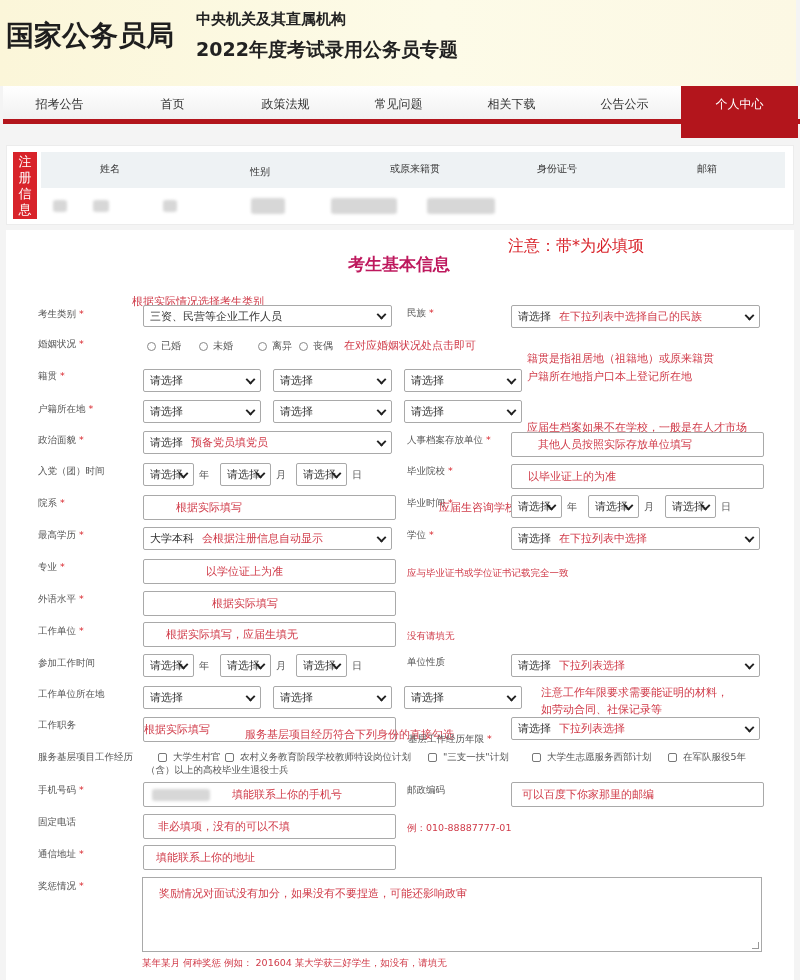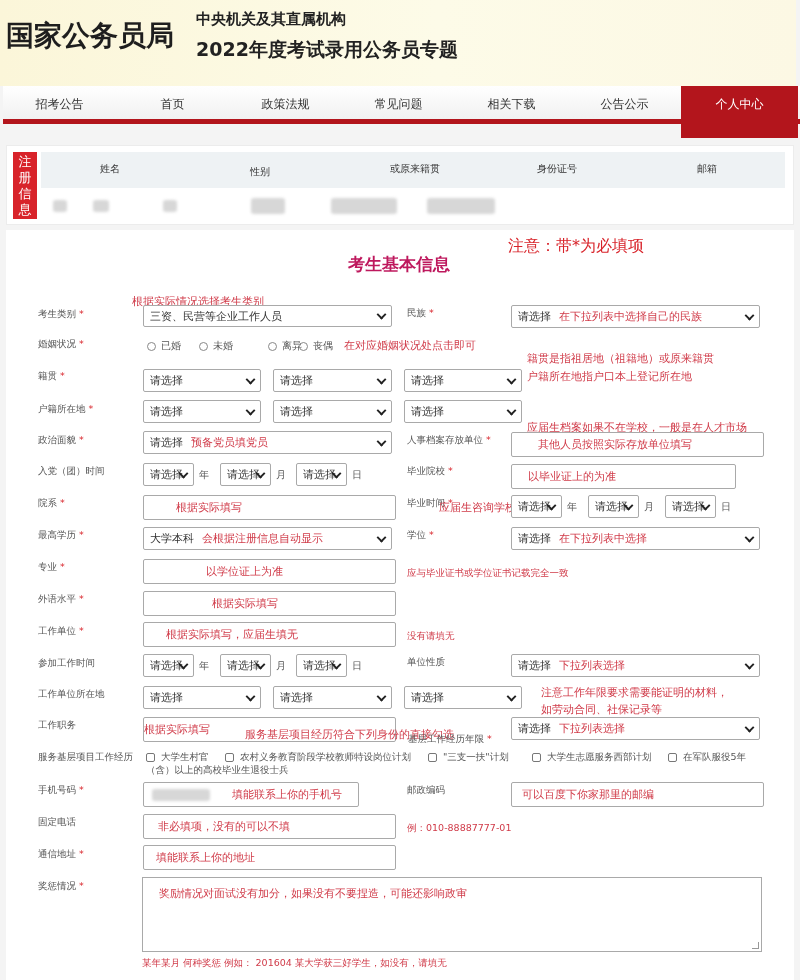--- a/index.html
+++ b/index.html
@@ -115,21 +115,21 @@
 
 <div class="lbl" style="left:38px;top:338px;"><span>婚姻状况</span> <span class="star">*</span></div>
 <div class="radio" style="left:147px;top:339px;">
     <span class="dot"></span>
     <span>已婚</span>
   </div>
 <div class="radio" style="left:199px;top:339px;">
     <span class="dot"></span>
     <span>未婚</span>
   </div>
-<div class="radio" style="left:268px;top:339px;">
+<div class="radio" style="left:258px;top:339px;">
     <span class="dot"></span>
     <span>离异</span>
   </div>
 <div class="radio" style="left:299px;top:339px;">
     <span class="dot"></span>
     <span>丧偶</span>
   </div>
 <div class="hint" style="left:344px;top:338px;">在对应婚姻状况处点击即可</div>
 
 <div class="hint" style="left:527px;top:351px;">籍贯是指祖居地（祖籍地）或原来籍贯</div>
@@ -184,21 +184,21 @@
     <span class="val">请选择</span>
     <span class="chev"></span>
   </div>
 <div class="unit" style="left:276px;top:468px;">月</div>
 <div class="sel" style="left:296px;top:463px;width:51px;height:23px;">
     <span class="val">请选择</span>
     <span class="chev"></span>
   </div>
 <div class="unit" style="left:352px;top:468px;">日</div>
 <div class="lbl" style="left:407px;top:465px;"><span>毕业院校</span> <span class="star">*</span></div>
-<div class="inp" style="left:511px;top:464px;width:225px;height:25px;text-align:center;">
+<div class="inp" style="left:511px;top:464px;width:253px;height:25px;text-align:center;">
     <span class="hint" style="position:static;margin-left:10px;">以毕业证上的为准</span>
   </div>
 
 <div class="lbl" style="left:38px;top:497px;"><span>院系</span> <span class="star">*</span></div>
 <div class="inp" style="left:143px;top:495px;width:253px;height:25px;">
     <span class="hint" style="position:static;margin-left:26px;">根据实际填写</span>
   </div>
 <div class="lbl" style="left:407px;top:497px;"><span>毕业时间</span> <span class="star">*</span></div>
 <div class="hint" style="left:439px;top:500px;">应届生咨询学校</div>
 <div class="sel" style="left:511px;top:495px;width:51px;height:23px;">
@@ -292,21 +292,21 @@
   </div>
 <div class="hint" style="left:245px;top:727px;">服务基层项目经历符合下列身份的直接勾选</div>
 <div class="lbl" style="left:408px;top:733px;"><span>基层工作经历年限</span> <span class="star">*</span></div>
 <div class="sel" style="left:511px;top:717px;width:249px;height:23px;">
     <span class="val">请选择</span>
     <span class="inline-hint">下拉列表选择</span>
     <span class="chev"></span>
   </div>
 
 <div class="lbl" style="left:38px;top:751px;">服务基层项目工作经历</div>
-<div class="chk" style="left:146px;top:751px;justify-content:space-between;">
+<div class="chk" style="left:158px;top:751px;justify-content:space-between;">
     <span class="box"></span>
     <span>大学生村官</span>
   </div>
 <div class="chk" style="left:225px;top:751px;">
     <span class="box"></span>
     <span>农村义务教育阶段学校教师特设岗位计划</span>
   </div>
 <div class="chk" style="left:428px;top:751px;">
     <span class="box"></span>
     <span>"三支一扶"计划</span>
@@ -315,21 +315,21 @@
     <span class="box"></span>
     <span>大学生志愿服务西部计划</span>
   </div>
 <div class="chk" style="left:668px;top:751px;">
     <span class="box"></span>
     <span>在军队服役5年</span>
   </div>
 <div class="chk" style="left:146px;top:764px;">（含）以上的高校毕业生退役士兵</div>
 
 <div class="lbl" style="left:38px;top:784px;"><span>手机号码</span> <span class="star">*</span></div>
-<div class="inp" style="left:143px;top:782px;width:216px;height:25px;">
+<div class="inp" style="left:143px;top:782px;width:253px;height:25px;">
   <span class="blur" style="position:static;display:inline-block;width:58px;height:12px;margin-left:2px;"></span>
   <span class="hint" style="position:static;margin-left:22px;">填能联系上你的手机号</span>
 </div>
 <div class="lbl" style="left:407px;top:784px;">邮政编码</div>
 <div class="inp" style="left:511px;top:782px;width:253px;height:25px;">
     <span class="hint" style="position:static;margin-left:4px;">可以百度下你家那里的邮编</span>
   </div>
 
 <div class="lbl" style="left:38px;top:816px;">固定电话</div>
 <div class="inp" style="left:143px;top:814px;width:253px;height:25px;">

